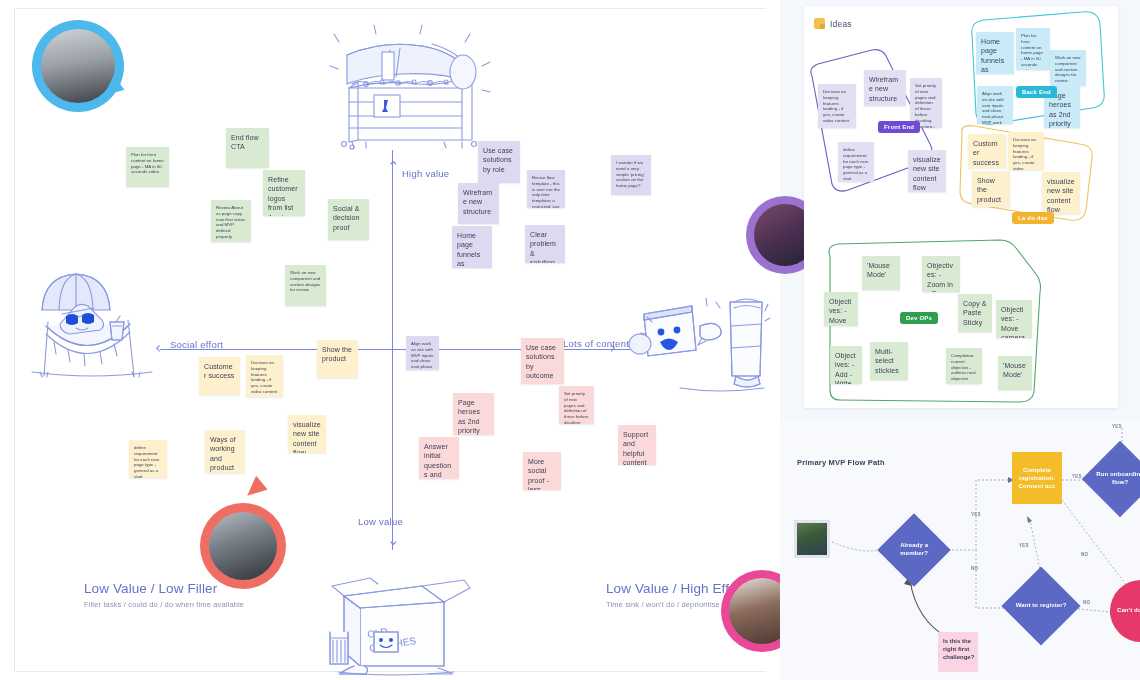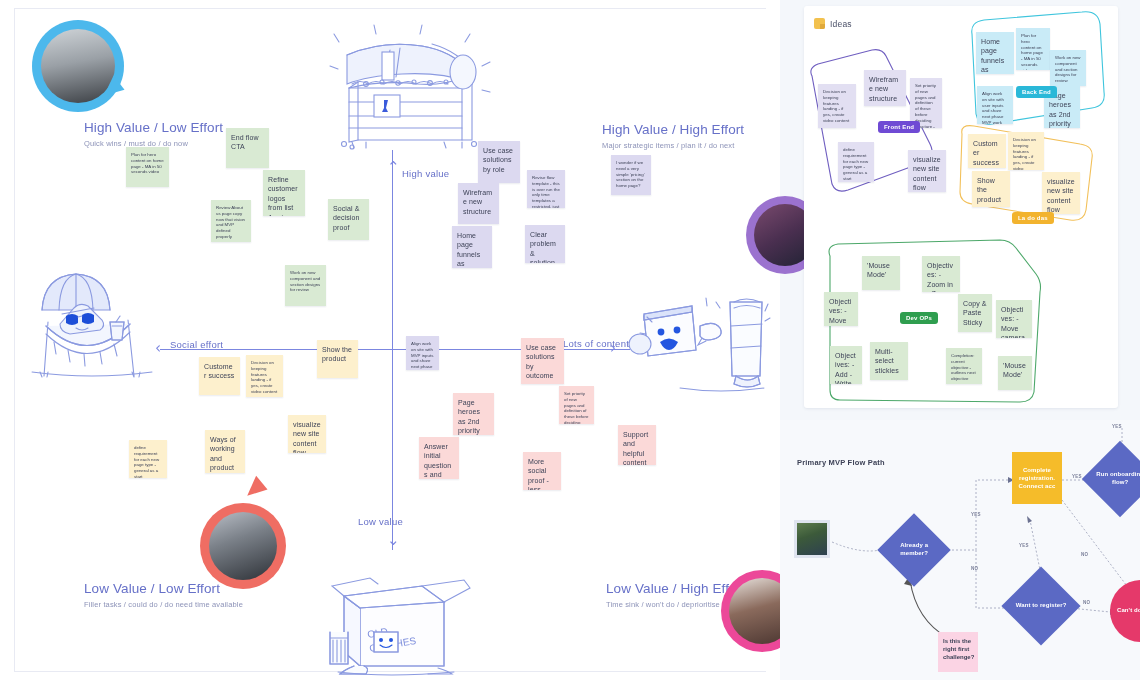--- a/index.html
+++ b/index.html
@@ -127,31 +127,23 @@
     <div class="chev" style="left:387px;top:160px;transform:rotate(0deg);">⌃</div>
     <div class="chev" style="left:387px;top:533px;">⌄</div>
     <div class="chev" style="left:155px;top:341px;">‹</div>
     <div class="chev" style="left:610px;top:341px;">›</div>
 
     <div class="axis-label" style="left:402px;top:168px;">High value</div>
     <div class="axis-label" style="left:358px;top:516px;">Low value</div>
     <div class="axis-label" style="left:170px;top:339px;">Social effort</div>
     <div class="axis-label" style="left:563px;top:338px;">Lots of content</div>
 
-    <div class="quad" style="left:84px;top:120px;">
-      <div class="t">High Value / Low Effort</div>
-      <div class="s">Quick wins / must do / do now</div>
-    </div>
-    <div class="quad" style="left:602px;top:122px;">
-      <div class="t">High Value / High Effort</div>
-      <div class="s">Major strategic items / plan it / do next</div>
-    </div>
     <div class="quad" style="left:84px;top:581px;">
-      <div class="t">Low Value / Low Effort</div>
-      <div class="s">Filler tasks / could do / do need time available</div>
+      <div class="t">Low Value / Low Filler</div>
+      <div class="s">Filler tasks / could do / do when time available</div>
     </div>
     <div class="quad" style="left:606px;top:581px;">
       <div class="t">Low Value / High Effort</div>
       <div class="s">Time sink / won't do / deprioritise</div>
     </div>
 
     <div class="illus" style="left:322px;top:22px;">
       <svg width="180" height="128" viewBox="0 0 180 128">
         <g fill="none" stroke="#8b9ae0" stroke-width="1.1" stroke-linecap="round">
           <path d="M36 60 L36 118 L140 118 L140 56"></path>

